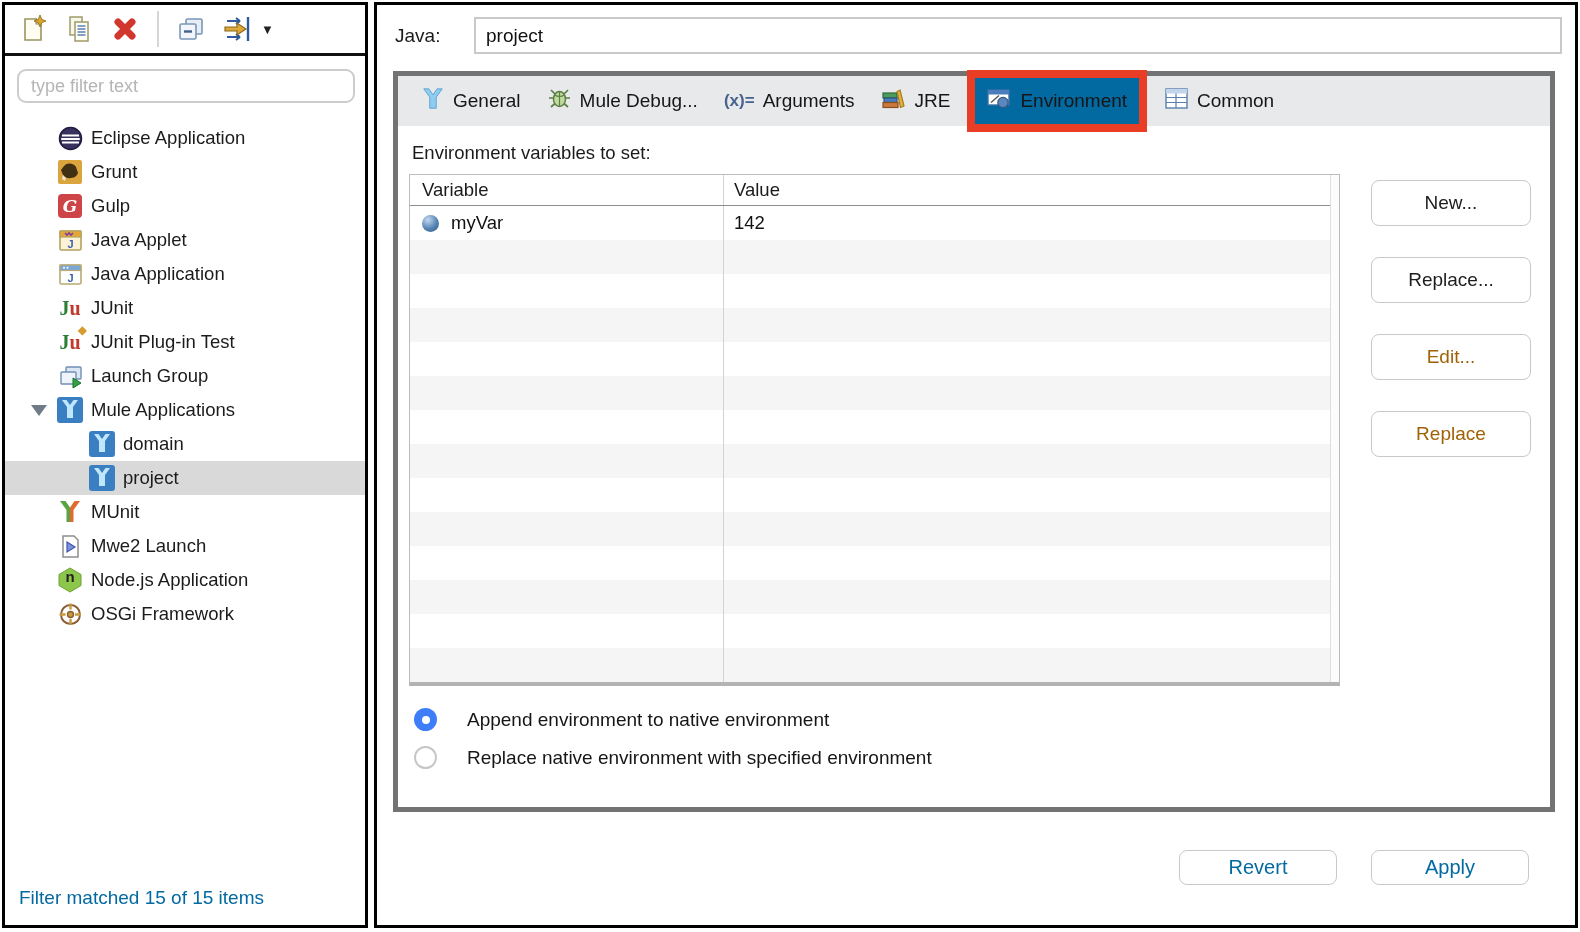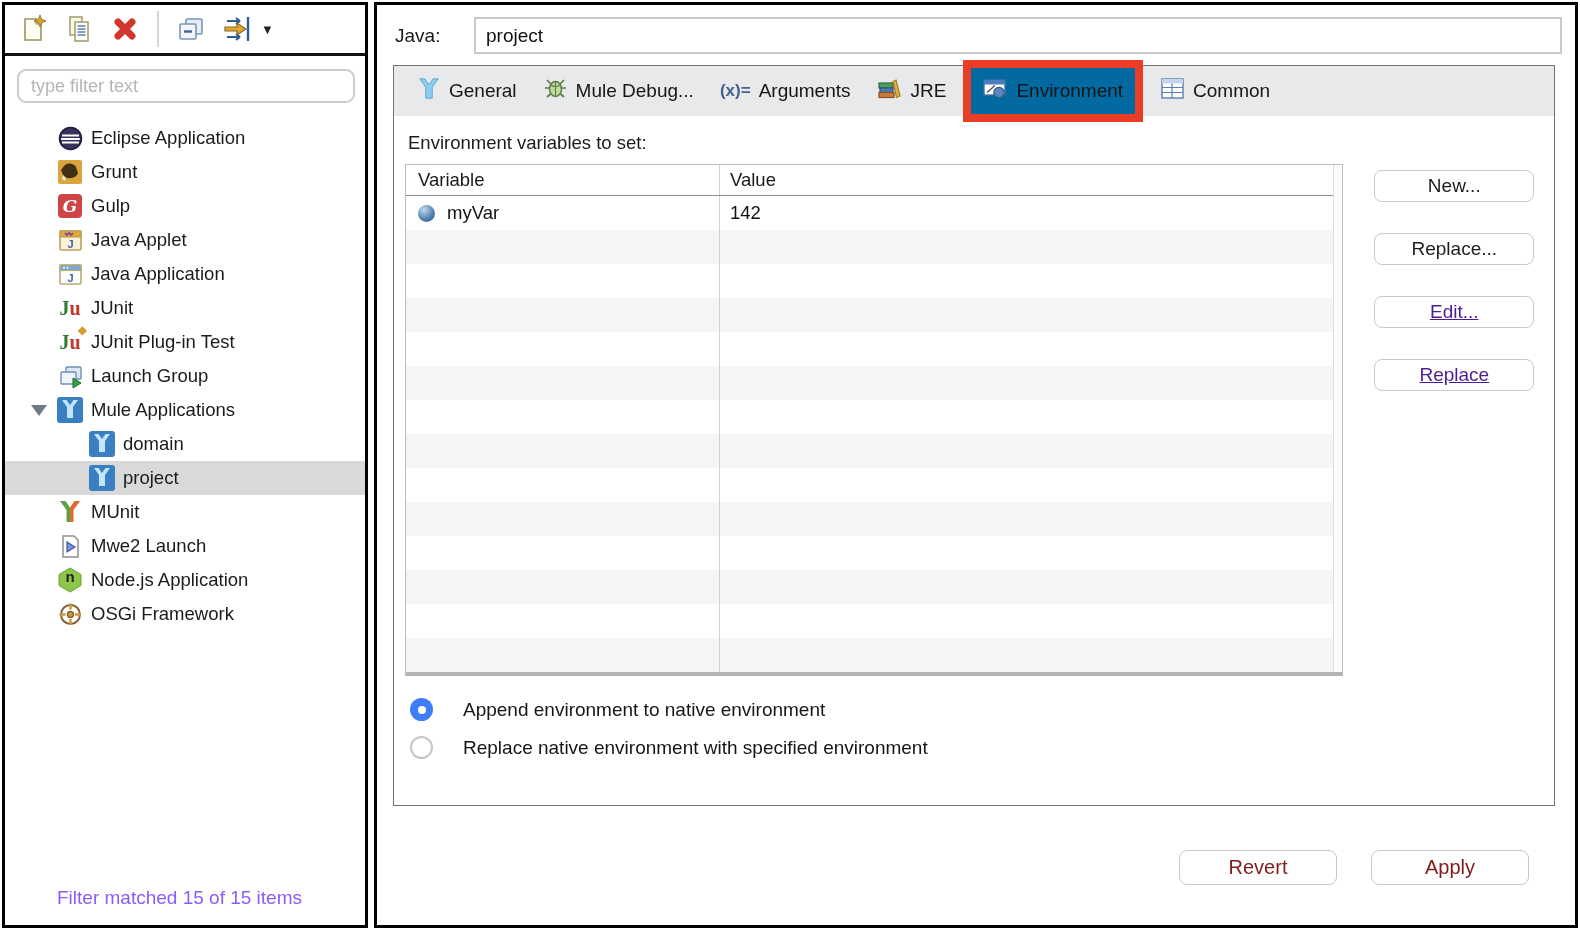--- a/index.html
+++ b/index.html
@@ -17,70 +17,70 @@
   .filter-box::placeholder { color:#b5b5b5; }
 
   .tree { margin-top:10px; }
   .tree-row { height:34px; display:flex; align-items:center; padding-left:26px; font-size:18.5px; color:#1b1b1b; white-space:nowrap; }
   .tree-row .twisty-col { width:26px; display:flex; align-items:center; }
   .tree-row.child { padding-left:84px; }
   .tree-row.selected { background:#d9d9d9; }
   .tree-ico { width:26px; height:26px; margin-right:8px; display:flex; align-items:center; justify-content:center; flex:none; }
   .twisty { width:0; height:0; border-left:8px solid transparent; border-right:8px solid transparent; border-top:11px solid #707b88; }
 
-  .status-text { position:absolute; left:14px; bottom:16px; font-size:19px; color:#8b5cf6;margin-left:38px; }
+  .status-text { position:absolute; left:14px; bottom:16px; font-size:19px; color:#0369a1; }
 
   
   .gulp-chip { width:24px; height:24px; background:#ce4547; border-radius:4px; color:#fff; font-family:"DejaVu Serif", serif; font-style:italic; font-weight:bold; font-size:17px; display:flex; align-items:center; justify-content:center; }
   .junit-chip { font-family:"Liberation Serif", serif; font-weight:bold; font-size:20px; line-height:1; }
   .junit-chip .j { color:#2e7d35; } .junit-chip .u { color:#c3392b; }
   .plug-spark { position:absolute; top:-6px; right:-4px; color:#d79b2e; font-size:12px; }
   .node-hex { position:relative; width:26px; height:26px; }
   .node-hex span { position:absolute; left:0; top:1px; width:26px; text-align:center; font-weight:bold; font-size:15px; color:#222; }
 
   
   .right-panel { position:absolute; left:374px; top:2px; width:1204px; height:926px; border:3px solid #000; background:#fff; }
   .name-label { position:absolute; left:18px; top:20px; font-size:19px; color:#1b1b1b; }
   .name-input { position:absolute; left:97px; top:12px; width:1088px; height:37px; border:2px solid #c9c9c9; font-size:19px; padding-left:10px; color:#111; font-family:"Liberation Sans", sans-serif; outline:none; }
 
-  .content-box { position:absolute; left:16px; top:60px; width:1162px; height:741px; border:1px solid #737373; background:#fff; overflow:visible; }
+  .content-box { position:absolute; left:16px; top:66px; width:1162px; height:741px; border:5px solid #737373; background:#fff; overflow:visible; }
   .tabbar { height:50px; background:#e8e9ea; display:flex; align-items:center; padding-left:10px; overflow:visible; }
   .tab { display:flex; align-items:center; gap:8px; font-size:19px; color:#161616; margin:0 13px; white-space:nowrap; }
   .tab-highlight { border:8px solid #e93d26; background:#0369a1; padding:8px 12px; margin:0 4px; position:relative; z-index:3; display:flex; align-items:center; }
   .tab-highlight .tab { margin:0; }
   .args-glyph { font-weight:bold; font-size:17px; color:#47628e; letter-spacing:0; }
 
   .env-label { margin:16px 0 10px 14px; font-size:18.5px; color:#1b1b1b; }
 
   .main-row { display:flex; align-items:flex-start; padding-left:11px; }
   .env-table { width:940px; border:1px solid #bcbcbc; border-bottom:4px solid #b3b3b3; position:relative; }
   .t-header { display:flex; height:31px; border-bottom:1px solid #8d8d8d; align-items:center; background:#fff; }
   .t-header .c1, .t-row .c1 { width:314px; border-right:1px solid #d2d2d2; height:100%; display:flex; align-items:center; padding-left:12px; }
   .t-header .c2, .t-row .c2 { flex:1; height:100%; display:flex; align-items:center; padding-left:10px; }
   .t-header { font-size:18.5px; color:#1b1b1b; }
   .t-row { display:flex; height:34px; font-size:18.5px; color:#111; }
   .t-body .t-row:nth-child(even) { background:#f4f5f4; }
   .var-sphere { width:17px; height:17px; border-radius:50%; background:radial-gradient(circle at 35% 28%, #c3d9ee, #5584b4 55%, #2c5680); margin-right:12px; flex:none; }
   .scroll-strip { position:absolute; right:0; top:0; bottom:0; width:9px; border-left:1px solid #dedede; background:#fcfcfc; }
 
   .btn-col { width:200px; margin-left:12px; display:flex; flex-direction:column; align-items:center; }
-  .side-btn { width:160px; height:32px; background:#fff; border:1.5px solid #c9c9c9; border-radius:8px; font-size:19px; color:#1d1d1d; font-family:"Liberation Sans", sans-serif; }
-  .side-btn.disabled { color:#4c1d95;text-decoration:underline; }
+  .side-btn { width:160px; height:46px; background:#fff; border:1.5px solid #c9c9c9; border-radius:8px; font-size:19px; color:#1d1d1d; font-family:"Liberation Sans", sans-serif; }
+  .side-btn.disabled { color:#a16207; }
   .side-btn + .side-btn { margin-top:31px; }
   .side-btn:first-child { margin-top:6px; }
 
   .radio-block { margin:22px 0 0 16px; }
   .radio-row { display:flex; align-items:center; gap:30px; margin-bottom:15px; font-size:19px; color:#161616; }
   .radio { width:23px; height:23px; border-radius:50%; flex:none; position:relative; }
   .radio.on { background:#3d7ef8; }
   .radio.on::after { content:""; position:absolute; left:7.5px; top:7.5px; width:8px; height:8px; border-radius:50%; background:#fff; }
   .radio.off { background:#fff; border:2px solid #c6c6c6; }
 
   .footer-btns { position:absolute; right:46px; bottom:40px; display:flex; gap:34px; }
-  .footer-btn { width:158px; height:35px; background:#fff; border:1.5px solid #c9c9c9; border-radius:8px; font-size:20px; color:#7f1d1d; font-family:"Liberation Sans", sans-serif; }
+  .footer-btn { width:158px; height:35px; background:#fff; border:1.5px solid #c9c9c9; border-radius:8px; font-size:20px; color:#0369a1; font-family:"Liberation Sans", sans-serif; }
 </style>
 </head>
 <body>
 
 <div class="canvas">
 
   <div class="left-panel">
 
     <div class="toolbar">
       <span class="tb-icon">

